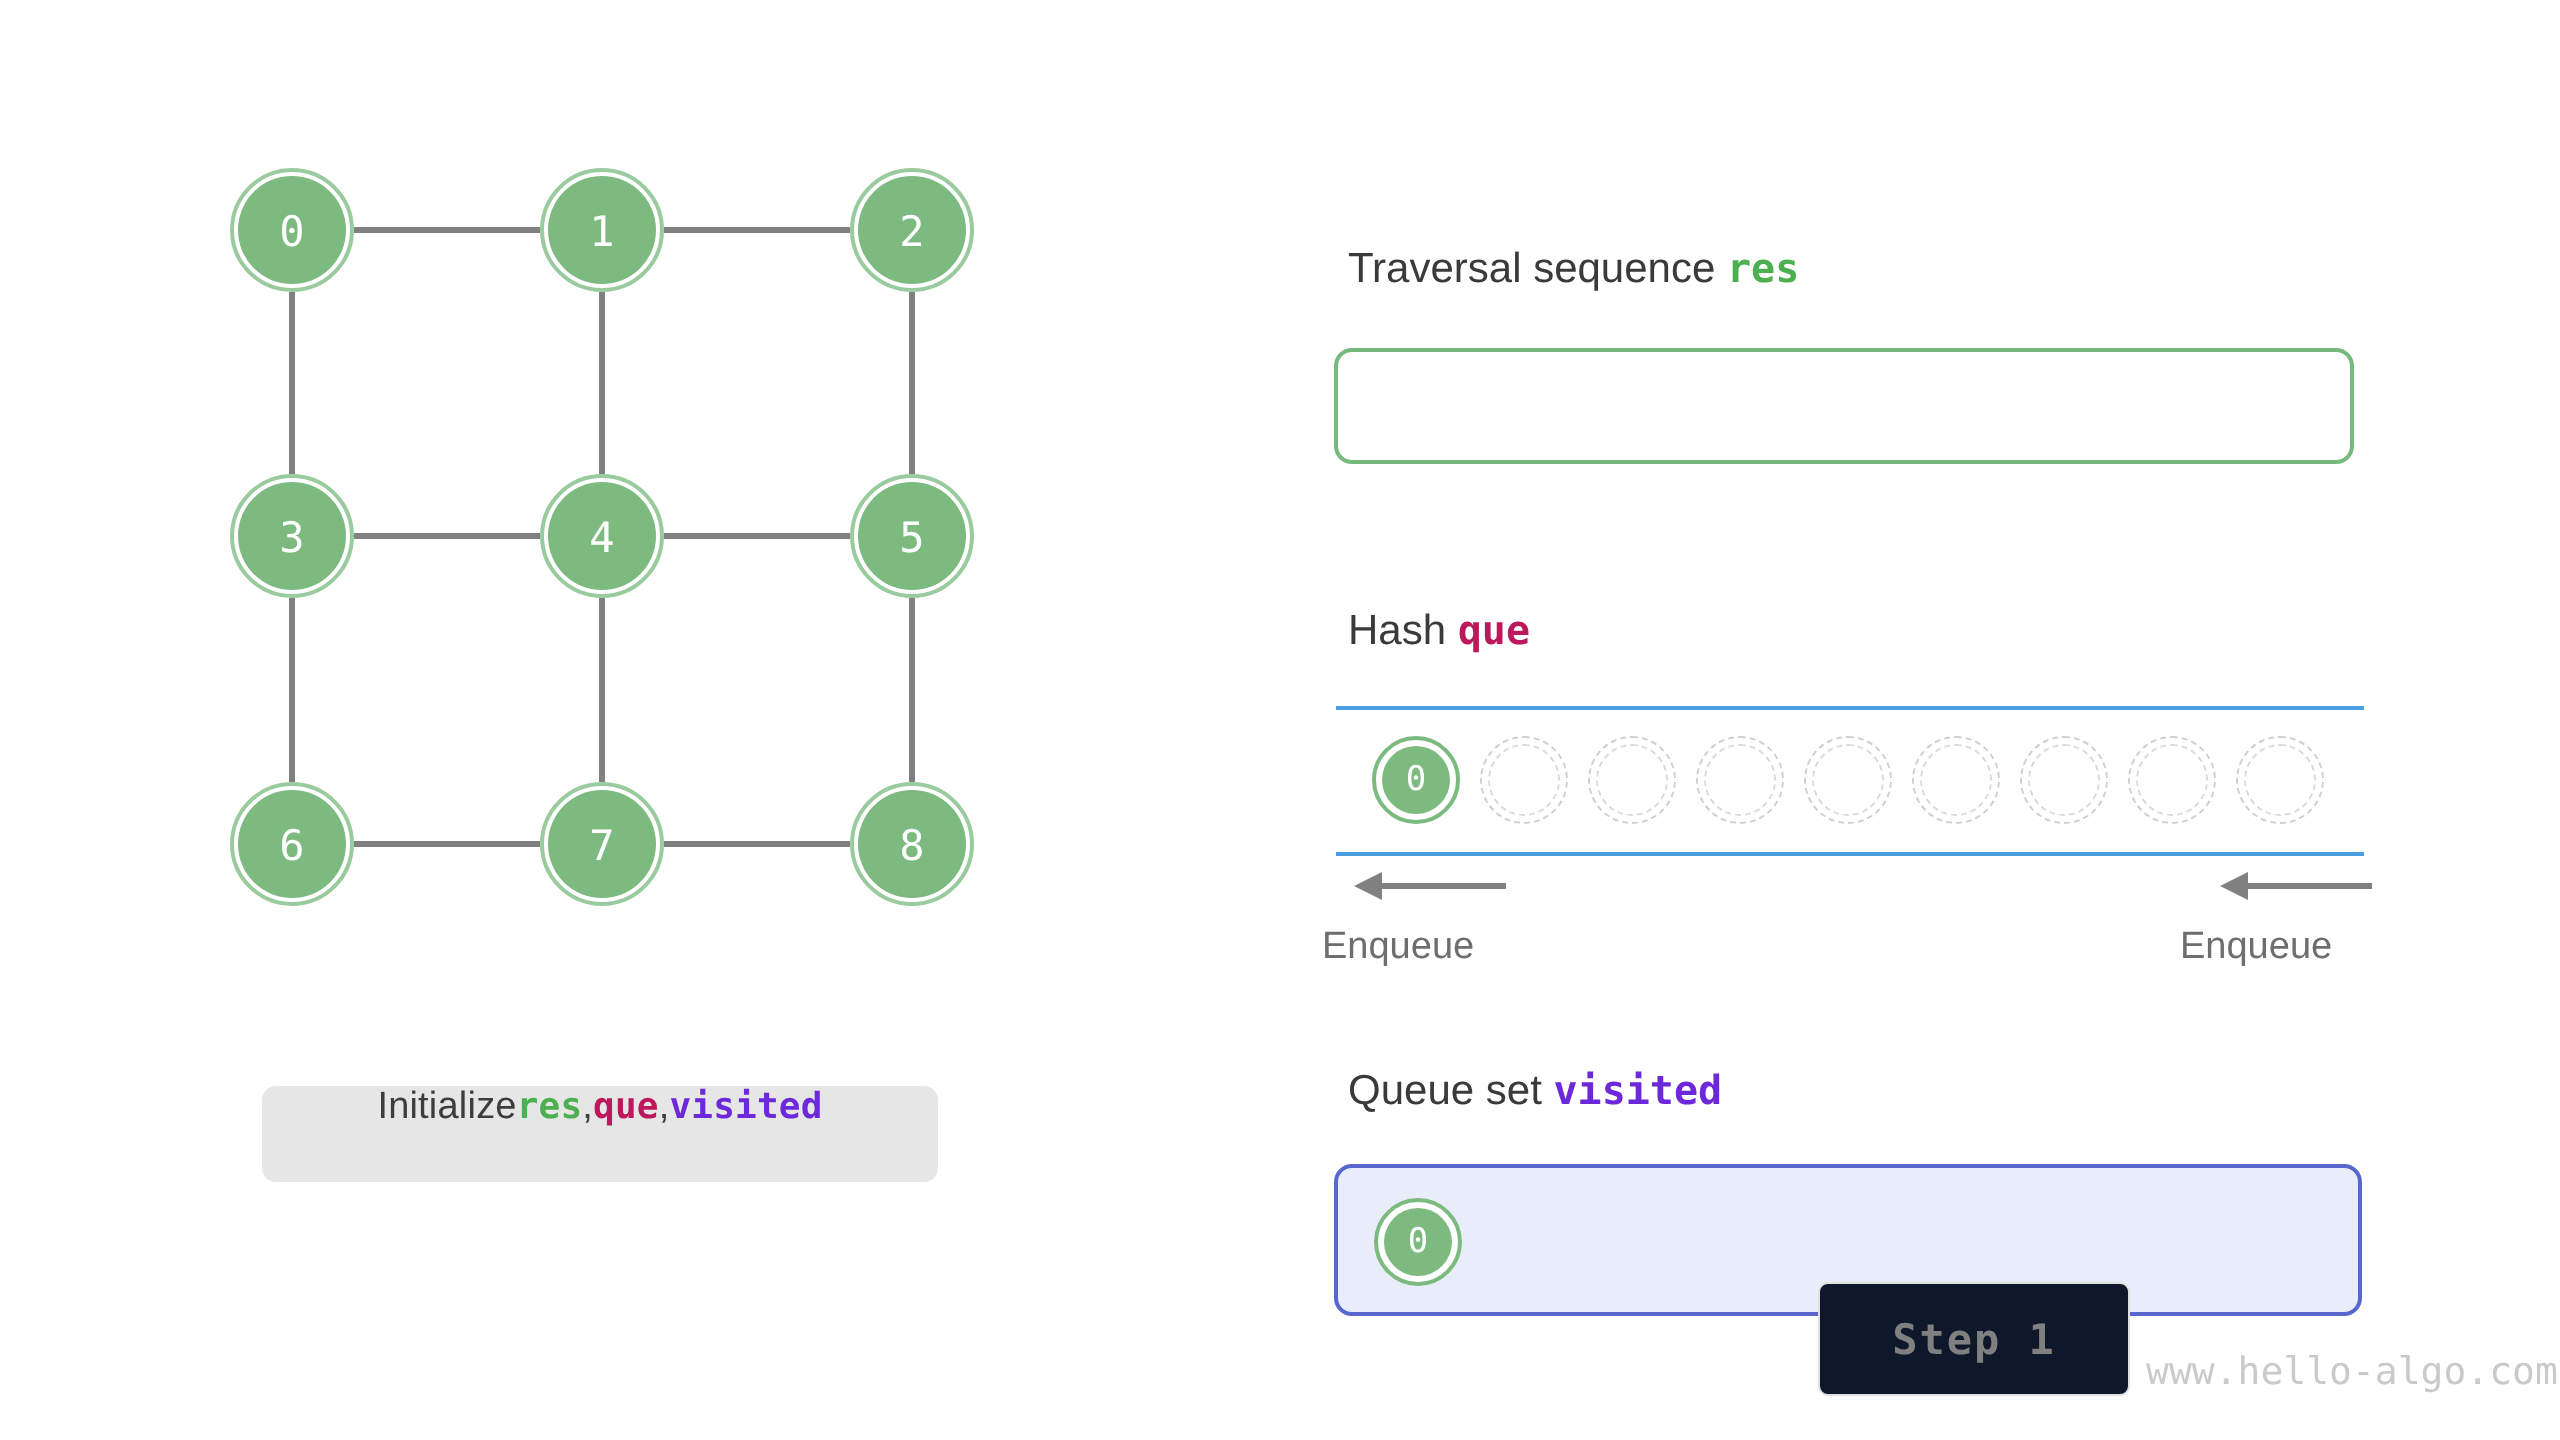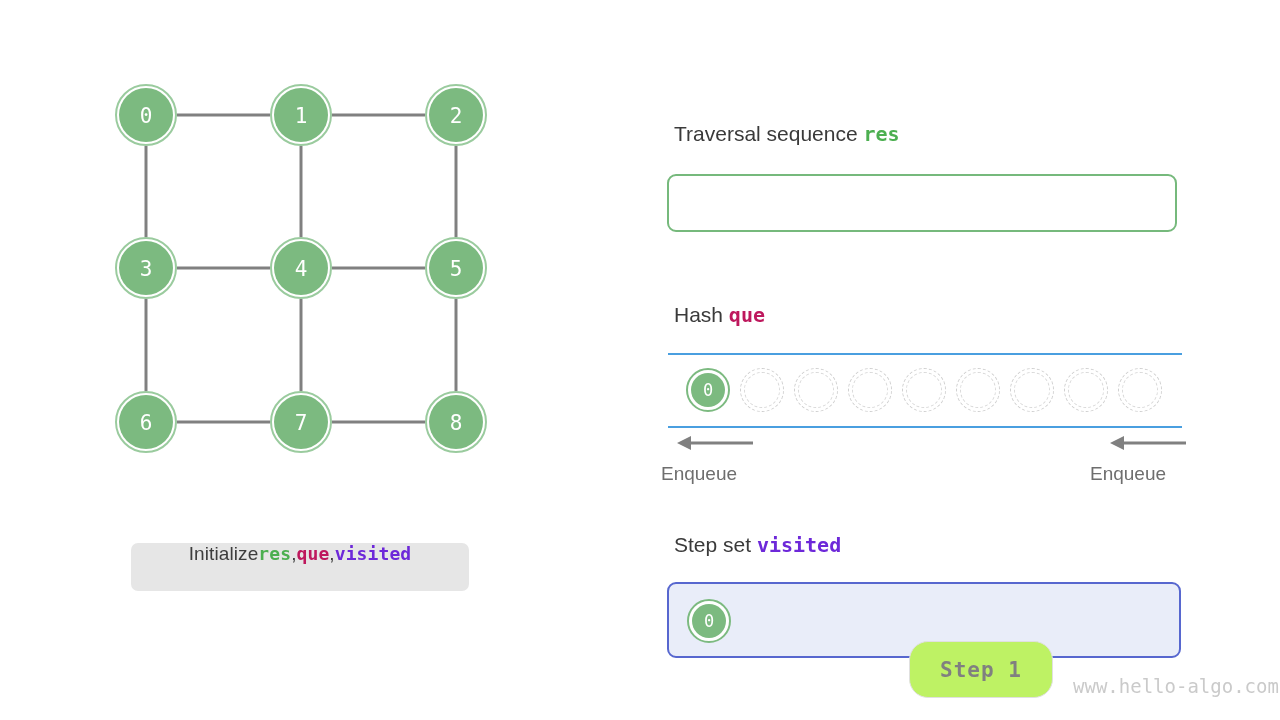--- a/index.html
+++ b/index.html
@@ -208,26 +208,26 @@
     font-size: 17px;
     color: #ffffff;
     z-index: 2;
   }
 
   
   #step-badge {
     position: absolute;
     left: 909px;
     top: 641px;
-    width: 144px;
+    width: 156px;
     height: 57px;
     box-sizing: border-box;
-    background: #bef264;
+    background: #0f172a;
     border: 1px solid #e0e0e0;
-    border-radius: 19px;
+    border-radius: 5px;
     display: flex;
     align-items: center;
     justify-content: center;
     font-family: "DejaVu Sans Mono", monospace;
     font-weight: bold;
     font-size: 21px;
     color: #808080;
     letter-spacing: 1px;
   }
   #watermark {
@@ -357,21 +357,21 @@
       <div class="op-label" id="dequeue-label">Enqueue</div>
 
       <svg class="arrow-svg" id="enqueue-arrow-svg" width="84" height="26" viewBox="0 0 84 26">
         <line x1="80" y1="13" x2="16" y2="13" stroke="#808080" stroke-width="3"></line>
         <polygon points="4,13 18,6 18,20" fill="#808080"></polygon>
       </svg>
       <div class="op-label" id="enqueue-label">Enqueue</div>
     </div>
 
     <div class="section-title" id="visited-title">
-      <span>Step set </span><span class="mono c-visited">visited</span>
+      <span>Queue set </span><span class="mono c-visited">visited</span>
     </div>
     <div id="visited-box">
         <div class="visited-chip" style="left: 18px;">
           <span class="chip-val">0</span>
         </div>
       </div>
   </div>
 
   <div id="step-badge">Step 1</div>
   <div id="watermark">www.hello-algo.com</div>

